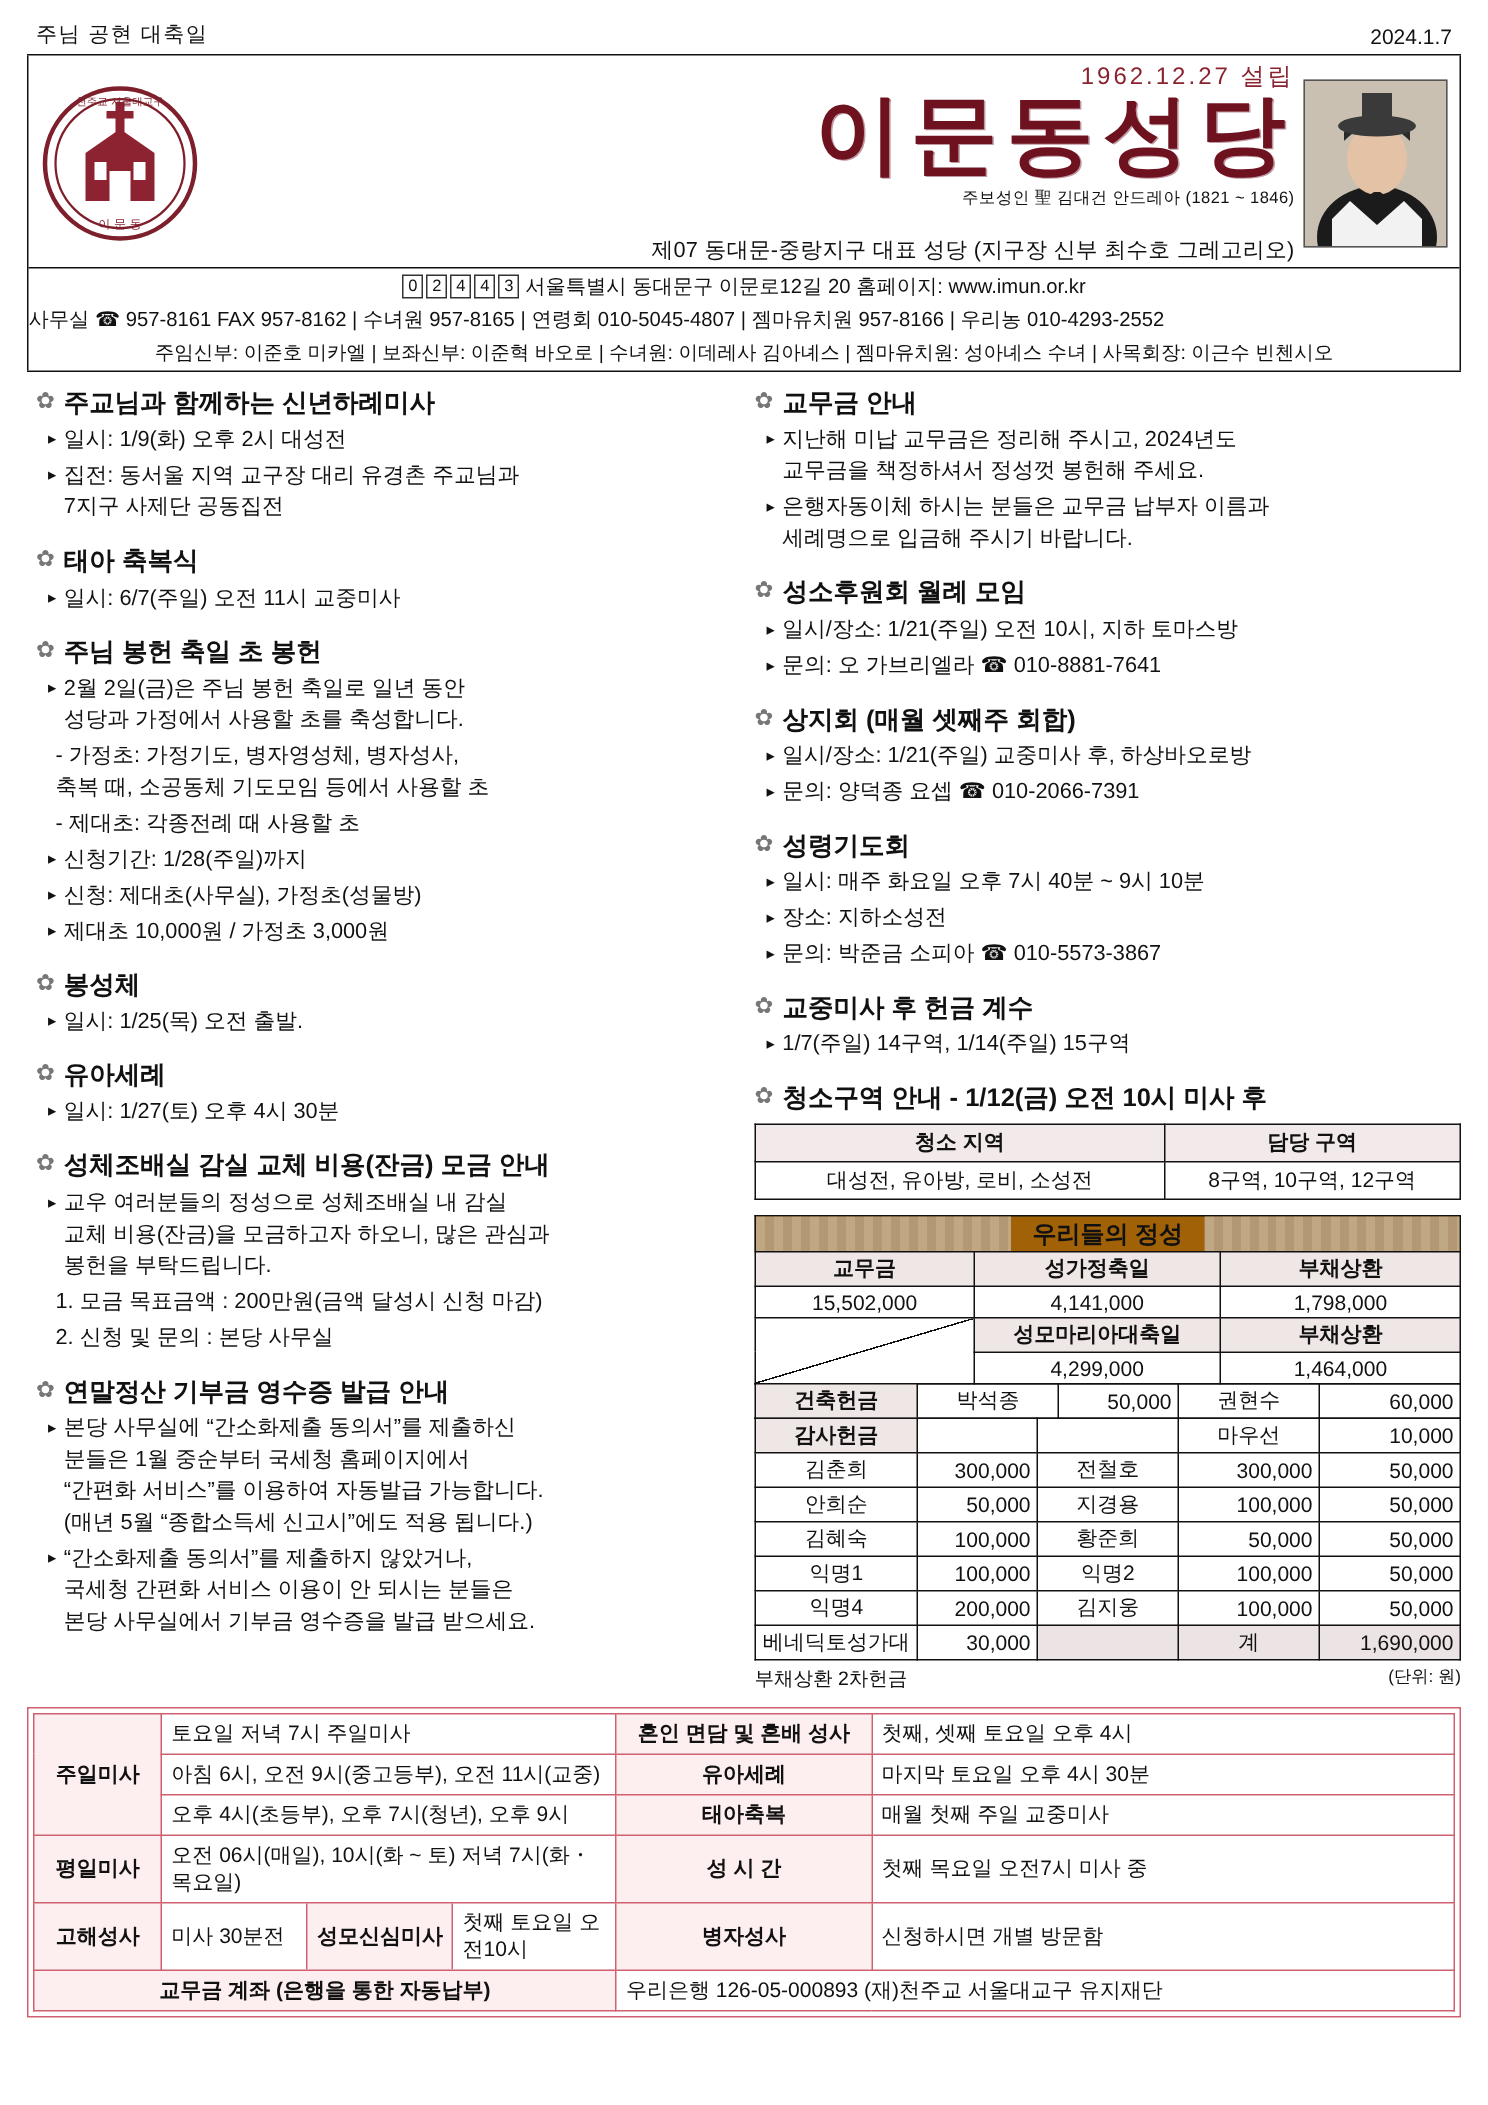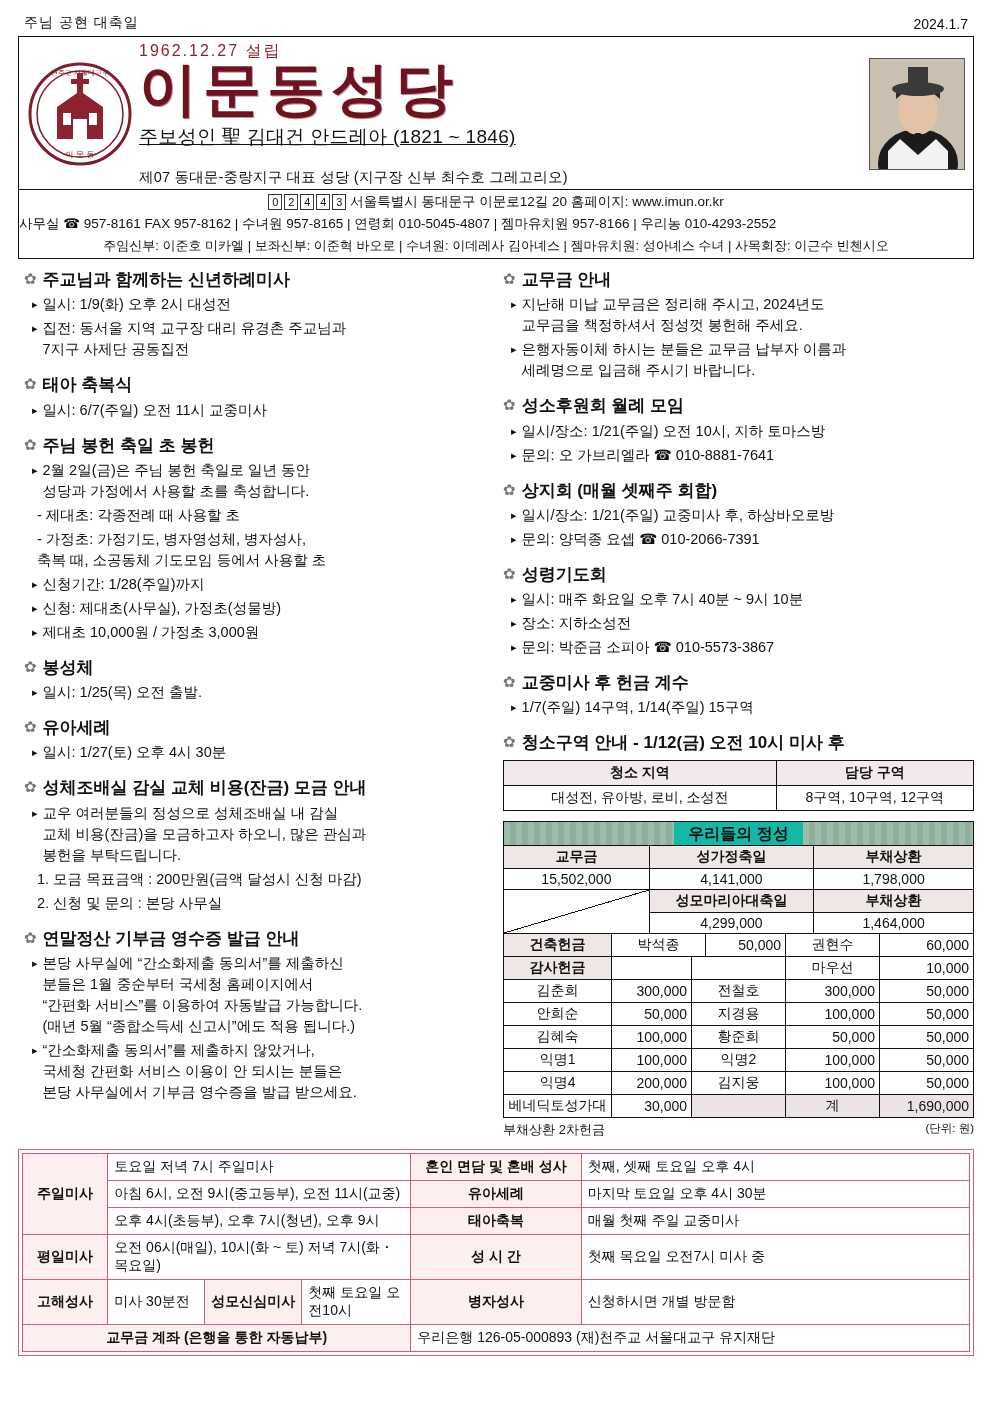--- a/index.html
+++ b/index.html
@@ -20,29 +20,29 @@
   .topline .right { letter-spacing:0px; }
 
   
   .headerbox { border:1.5px solid #111; border-left:none; border-right:none; position:relative; }
   .headerbox .inner { border:1.5px solid #111; border-top:none; border-bottom:none; }
   .masthead { display:flex; align-items:center; justify-content:space-between; padding:4px 8px 2px 8px; }
 
   .crest { width:106px; height:106px; flex:0 0 106px; position:relative; }
   .crest svg { display:block; }
 
-  .mast-center { flex:1; text-align:left; padding:0 6px; }
+  .mast-center { flex:1; text-align:right; padding:0 6px; }
   .found-date { color:#8a2330; font-size:16px; letter-spacing:2px; margin-bottom:-2px; }
   .church-name {
     font-size:58px; font-weight:bold; letter-spacing:6px; line-height:1.0;
     color:#6e1220;
     text-shadow: 1px 1px 0 #c09aa2;
     font-family:"DejaVu Sans", sans-serif;
   }
-  .patron { font-size:19px; margin-top:6px; letter-spacing:0.3px;text-decoration:underline; }
+  .patron { font-size:11px; margin-top:6px; letter-spacing:0.3px; }
   .parish-line { font-size:14.5px; margin-top:18px; letter-spacing:0.2px; }
 
   .photo { width:96px; height:112px; flex:0 0 96px; border:1px solid #555; overflow:hidden; position:relative; background:#b9b2a6; }
 
   
   .addr { text-align:center; font-size:13.5px; padding:3px 0 2px 0; border-top:1.2px solid #111; }
   .zipbox { display:inline-flex; gap:2px; vertical-align:middle; margin-right:4px;}
   .zipbox span { border:1px solid #333; width:14px; height:16px; display:inline-flex; align-items:center; justify-content:center; font-size:11px; }
   .phones { font-size:13.5px; padding:2px 0; }
   .priests { text-align:center; font-size:13px; padding:2px 0 3px 0; }
@@ -60,21 +60,21 @@
   .b .mk { flex:0 0 auto; color:#111; font-size:11px; padding-top:3px;}
   .b .tx { white-space:pre-line; }
 
   
   table { border-collapse:collapse; }
   .tbl-clean { width:100%; margin-top:6px; font-size:14px; }
   .tbl-clean th, .tbl-clean td { border:1px solid #111; text-align:center; padding:3px 2px; }
   .tbl-clean th { background:#f2e9ea; font-weight:bold; }
 
   
-  .offer-head { margin-top:10px; border:1px solid #111; border-bottom:none; background:#14b8a6; text-align:center; font-size:16px; font-weight:bold; padding:2px 0; position:relative; height:24px;}
+  .offer-head { margin-top:10px; border:1px solid #111; border-bottom:none; background:#a16207; text-align:center; font-size:16px; font-weight:bold; padding:2px 0; position:relative; height:24px;}
   .offer-head .deco { position:absolute; left:0; top:0; height:100%; width:170px; background:
       repeating-linear-gradient(90deg,#cbbfae 0 6px,#b9ab97 6px 12px); opacity:.75;}
   .offer-head .deco.r { left:auto; right:0; }
   .offer-head span { position:relative; z-index:2; }
 
   .tbl-offer { width:100%; font-size:14px; }
   .tbl-offer td, .tbl-offer th { border:1px solid #111; padding:2px 4px; }
   .tbl-offer th { background:#efe6e6; text-align:center; font-weight:bold; }
   .num { text-align:right; }
   .ctr { text-align:center; }
@@ -198,26 +198,26 @@
             <span>주님 봉헌 축일 초 봉헌</span>
           </div>
         <div class="bullets">
           <div class="b">
               <span class="mk">▸</span>
               <span class="tx">2월 2일(금)은 주님 봉헌 축일로 일년 동안
   성당과 가정에서 사용할 초를 축성합니다.</span>
             </div>
           <div class="b">
               <span class="mk"></span>
-              <span class="tx"> - 제대초: 각종전례 때 사용할 초</span>
-            </div>
-          <div class="b">
-              <span class="mk"></span>
               <span class="tx"> - 가정초: 가정기도, 병자영성체, 병자성사,
     축복 때, 소공동체 기도모임 등에서 사용할 초</span>
+            </div>
+          <div class="b">
+              <span class="mk"></span>
+              <span class="tx"> - 제대초: 각종전례 때 사용할 초</span>
             </div>
           <div class="b">
               <span class="mk">▸</span>
               <span class="tx">신청기간: 1/28(주일)까지</span>
             </div>
           <div class="b">
               <span class="mk">▸</span>
               <span class="tx">신청: 제대초(사무실), 가정초(성물방)</span>
             </div>
           <div class="b">

